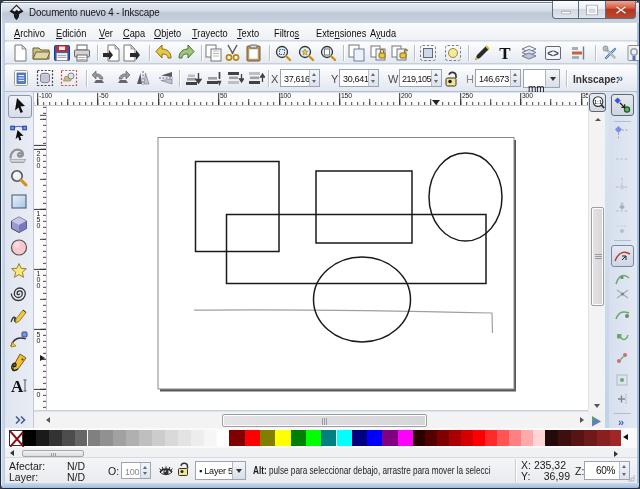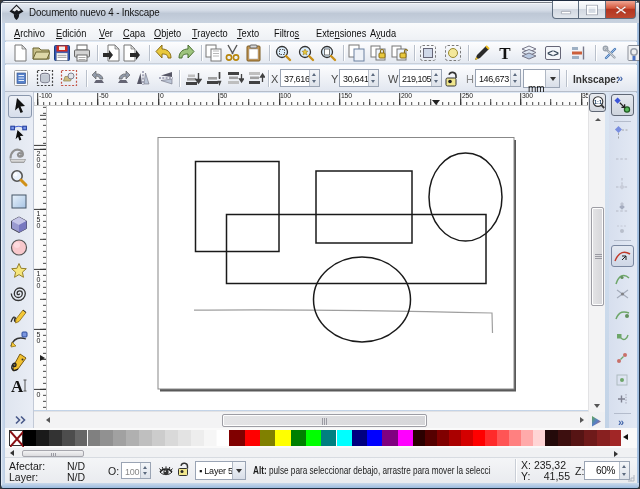--- a/index.html
+++ b/index.html
@@ -636,21 +636,21 @@
 <div class="abs" style="left:190px;top:3px;width:51px;height:19px;background:#fff;border:1px solid #9aa4b4">
         <span style="position:absolute;left:3px;top:4px;font-size:9px;color:#111;letter-spacing:-0.2px">▪ Layer 5</span>
         <span style="position:absolute;right:0;top:0;width:13px;height:100%;background:linear-gradient(180deg,#f4f6f9,#d8dee8);border-left:1px solid #b0b8c4"></span>
         <span style="position:absolute;right:3px;top:7px;border-left:3.5px solid transparent;border-right:3.5px solid transparent;border-top:4px solid #333"></span>
       </div>
 <div class="abs sm" style="left:248px;top:7px;width:260px;height:13px;overflow:hidden;white-space:nowrap;font-size:10px;transform:scaleX(.82);transform-origin:0 50%;width:317px"><b>Alt:</b> pulse para seleccionar debajo, arrastre para mover la selecci</div>
 <div class="abs" style="left:510px;top:1px;width:1px;height:23px;background:#c9ced6;box-shadow:1px 0 0 #fff"></div>
 <span class="abs" style="left:516px;top:1px">X:</span>
       <span class="abs" style="left:525px;top:1px;width:40px;text-align:center">235,32</span>
 <span class="abs" style="left:516px;top:12px">Y:</span>
-      <span class="abs" style="left:525px;top:12px;width:40px;text-align:right">41,55</span>
+      <span class="abs" style="left:525px;top:12px;width:40px;text-align:right">36,99</span>
 <span class="abs" style="left:570px;top:7px">Z:</span>
 <div class="spin" style="left:579px;top:3px;width:46px;height:19px">
         <span class="v" style="left:11px;font-size:10px;top:3px">60%</span>
         <div class="spinbtns"></div>
       </div>
 <svg class="abs" style="left:622px;top:16px" width="8" height="8">
         <path d="M7 1 v6 h-6 M7 4 h-3 v3" stroke="#b0b6c0" fill="none"></path>
       </svg>
 </div>
 <div id="bframe"></div>

